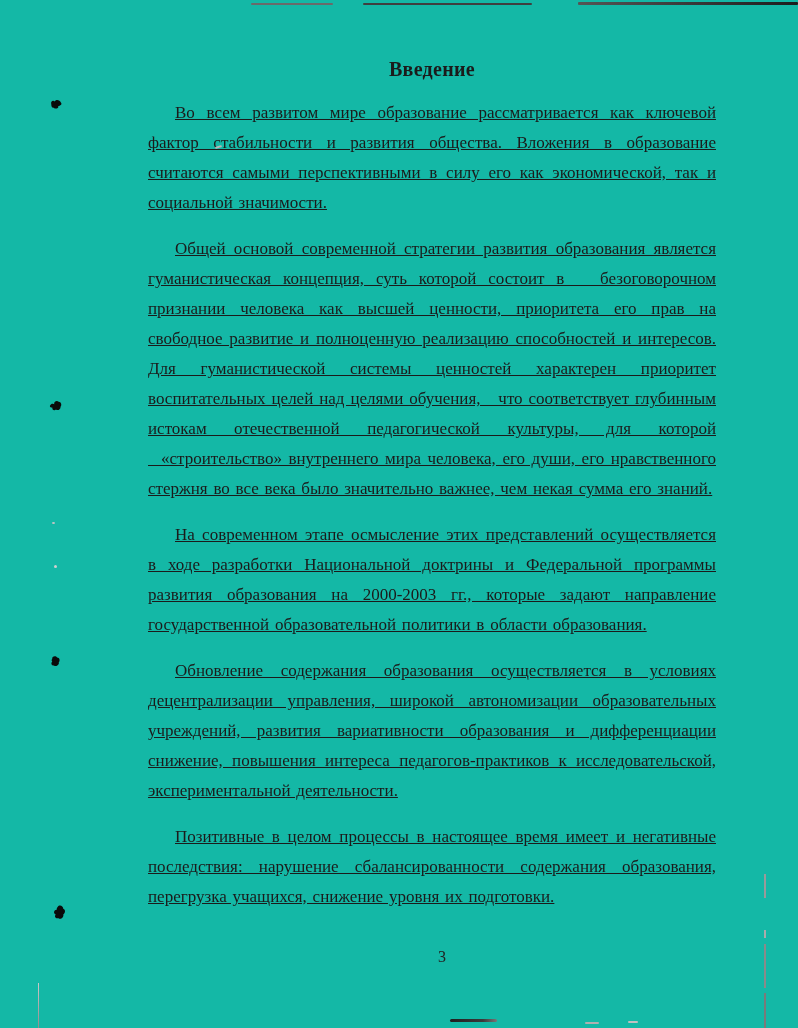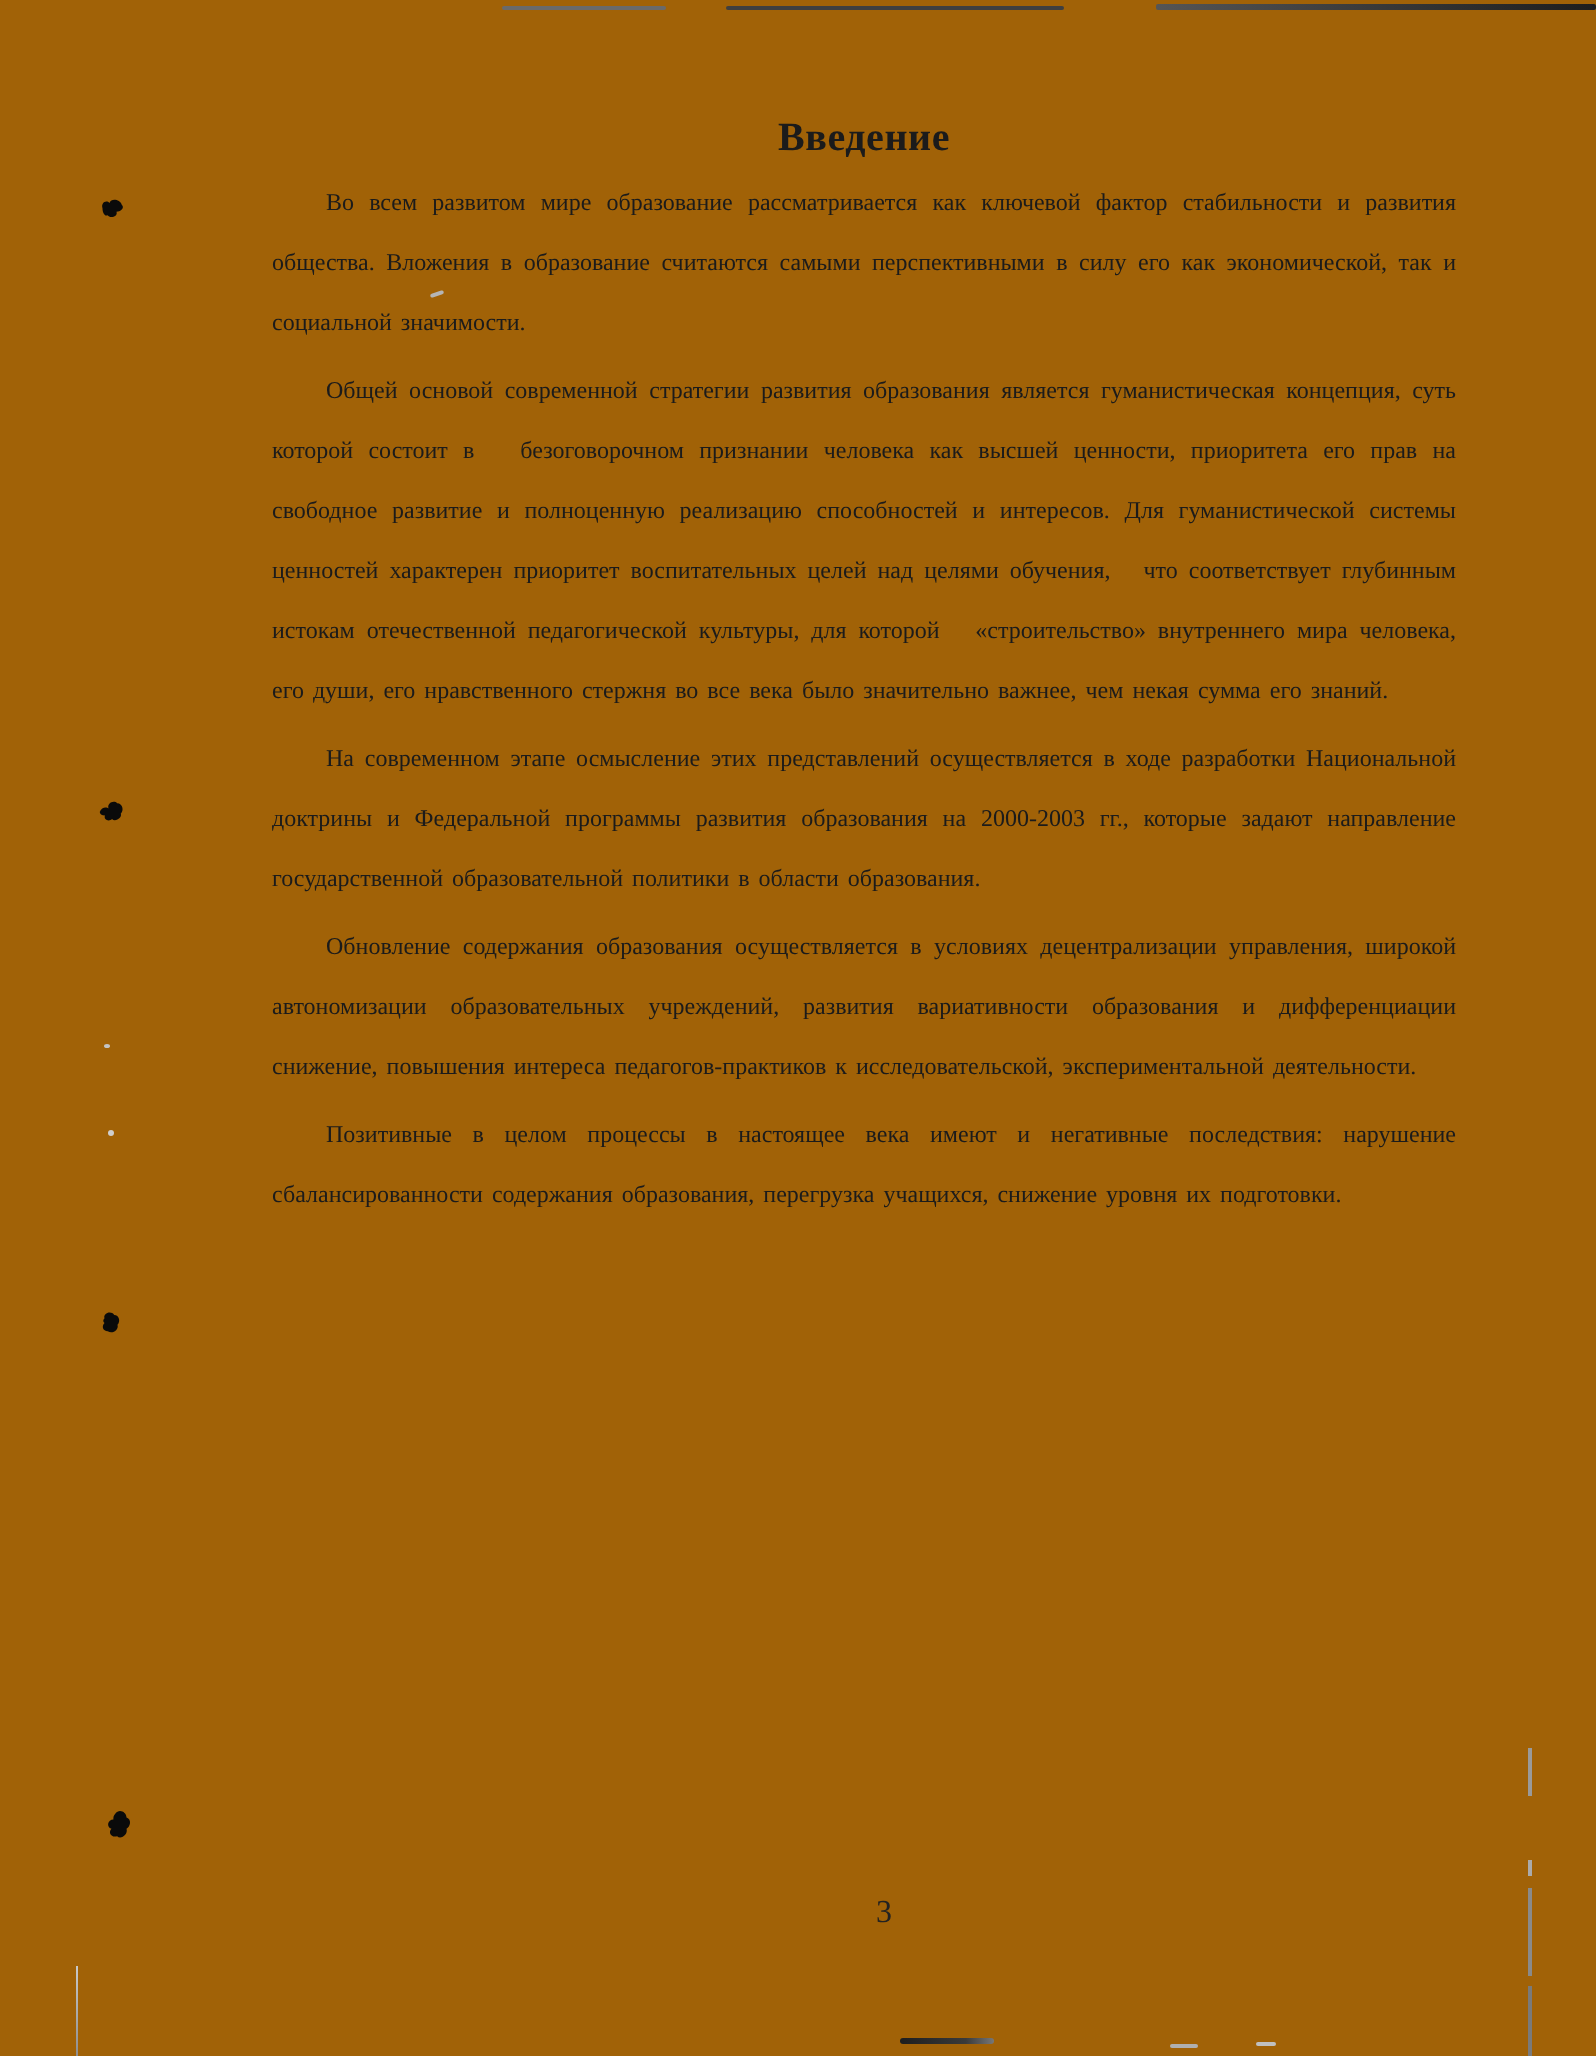--- a/index.html
+++ b/index.html
@@ -4,21 +4,21 @@
 <style>
   html, body {
     margin: 0;
     padding: 0;
     background: #ffffff;
   }
   .page {
     position: relative;
     width: 798px;
     height: 1028px;
-    background: #a16207;
+    background: #14b8a6;
     overflow: hidden;
     font-family: "Liberation Serif", "DejaVu Serif", serif;
     color: #1b1b1b;
   }
   
   .top-seg {
     position: absolute;
     height: 2px;
     background: #4a4a4a;
     border-radius: 1px;
@@ -36,26 +36,27 @@
   .doc-title {
     margin: 56px 0 0 0;
     font-size: 20px;
     line-height: 26px;
     font-weight: bold;
     text-align: center;
     letter-spacing: 0.3px;
   }
   .paragraphs { margin-top: 0; }
   .paragraphs p {
-    margin: 4px;
-    font-size: 12px;
+    margin: 16px;
+    font-size: 17px;
     line-height: 30px;
     text-align: justify;
     text-indent: 27px;
     word-spacing: 1.5px;
+    text-decoration: underline;
   }
   .page-number {
     position: absolute;
     left: 132px;
     top: 948px;
     width: 620px;
     text-align: center;
     font-size: 16px;
     color: #222;
   }
@@ -106,21 +107,21 @@
   <div class="top-seg s2"></div>
   <div class="top-seg s3"></div>
 
   <div class="text-block">
     <h1 class="doc-title">Введение</h1>
     <div class="paragraphs">
       <p>Во всем развитом мире образование рассматривается как ключевой фактор стабильности и развития общества. Вложения в образование считаются самыми перспективными в силу его как экономической, так и социальной значимости.</p>
       <p>Общей основой современной стратегии развития образования является гуманистическая концепция, суть которой состоит в &nbsp;&nbsp;безоговорочном признании человека как высшей ценности, приоритета его прав на свободное развитие и полноценную реализацию способностей и интересов. Для гуманистической системы ценностей характерен приоритет воспитательных целей над целями обучения, &nbsp;&nbsp;что соответствует глубинным истокам отечественной педагогической культуры, для которой &nbsp;&nbsp;«строительство» внутреннего мира человека, его души, его нравственного стержня во все века было значительно важнее, чем некая сумма его знаний.</p>
       <p>На современном этапе осмысление этих представлений осуществляется в ходе разработки Национальной доктрины и Федеральной программы развития образования на 2000-2003 гг., которые задают направление государственной образовательной политики в области образования.</p>
       <p>Обновление содержания образования осуществляется в условиях децентрализации управления, широкой автономизации образовательных учреждений, развития вариативности образования и дифференциации снижение, повышения интереса педагогов-практиков к исследовательской, экспериментальной деятельности.</p>
-      <p>Позитивные в целом процессы в настоящее века имеют и негативные последствия: нарушение сбалансированности содержания образования, перегрузка учащихся, снижение уровня их подготовки.</p>
+      <p>Позитивные в целом процессы в настоящее время имеет и негативные последствия: нарушение сбалансированности содержания образования, перегрузка учащихся, снижение уровня их подготовки.</p>
     </div>
   </div>
 
   <div class="blot" style="left:49px; top:98px;">
     <svg width="15" height="14" viewBox="0 0 16 16">
       <path d="M2 7 C1 4 4 2 6 4 C7 1 12 2 13 5 C15 7 12 9 10 9 C11 12 6 13 5 11 C3 12 2 9 2 7 Z" fill="#0a0a0a"></path>
     </svg>
   </div>
   <div class="blot" style="left:48px; top:399px;">
     <svg width="16" height="14" viewBox="0 0 16 16">

